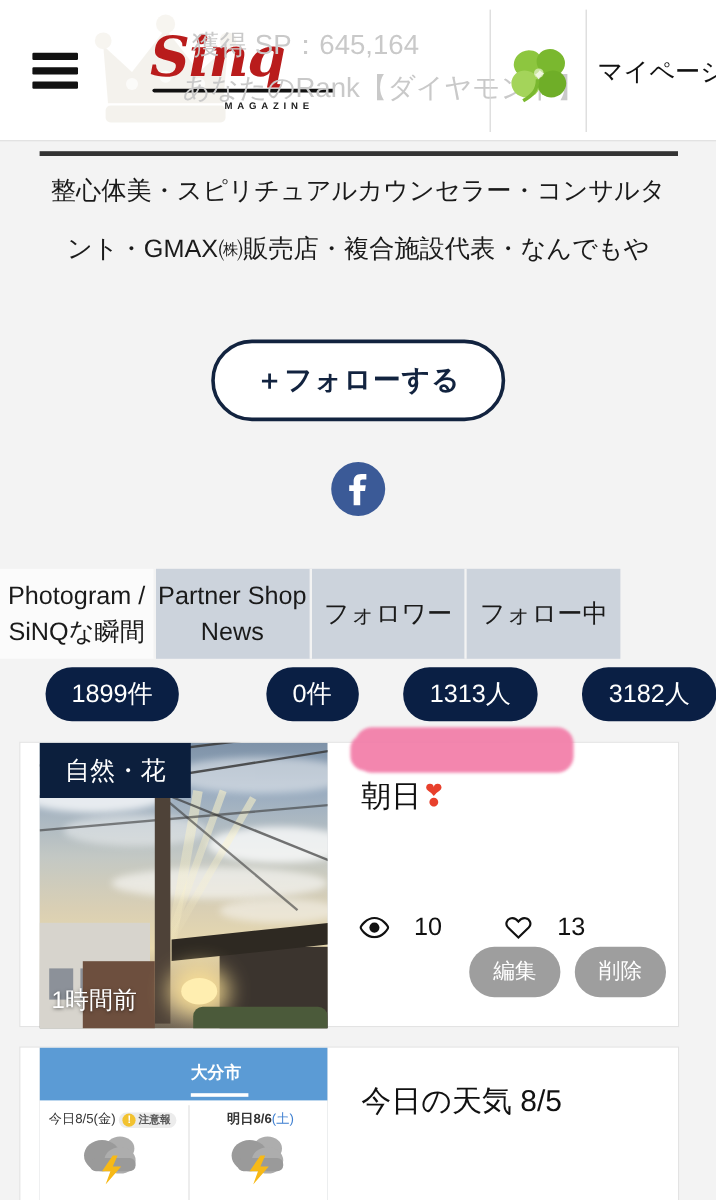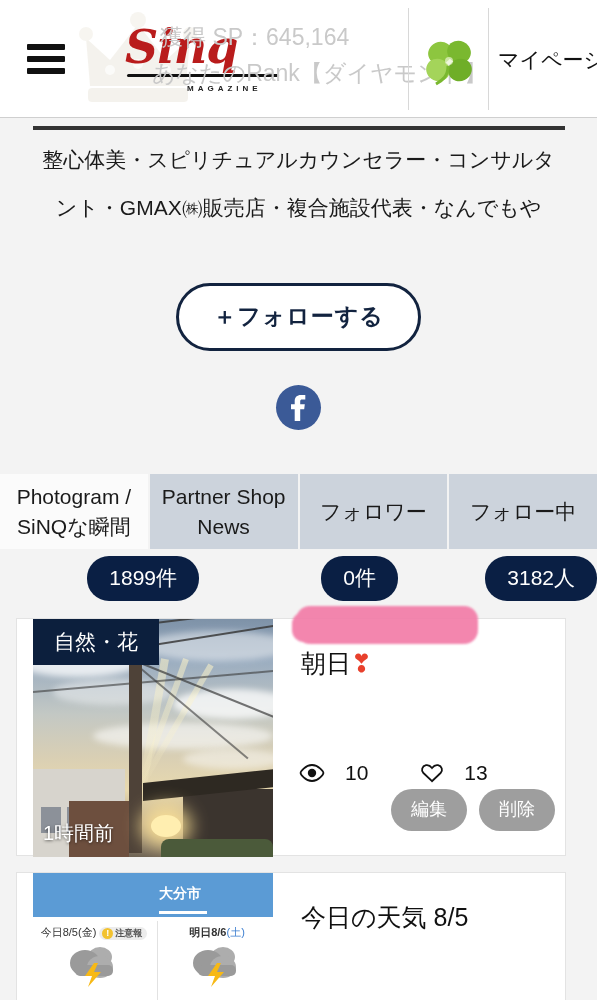--- a/index.html
+++ b/index.html
@@ -63,21 +63,21 @@
     background:#fff;cursor:pointer;letter-spacing:1px;
   }
   .sns-wrap{position:absolute;left:0;top:385px;width:597px;text-align:center;}
   .fb{
     display:inline-block;width:45px;height:45px;border-radius:50%;background:#3b5a97;
     position:relative;cursor:pointer;vertical-align:top;
   }
   .fb svg{position:absolute;left:0;top:0;}
 
   
-  .tabs{position:absolute;left:0;top:474px;width:597px;height:75px;display:flex;}
+  .tabs{position:absolute;left:0;top:474px;width:517px;height:75px;display:flex;}
   .tab{
     flex:1 1 0;background:#ccd3dc;border-right:2px solid #f3f3f3;
     display:flex;align-items:center;justify-content:center;text-align:center;
     font-size:21px;color:#1a1a1a;line-height:30px;cursor:pointer;
     box-sizing:border-box;padding:0 2px;
   }
   .tab:last-child{border-right:none;}
   .tab.active{background:#fbfbfb;}
 
   .counts{position:absolute;left:0;top:556px;width:597px;height:44px;display:flex;}
@@ -235,20 +235,23 @@
     <div class="tab">フォロワー</div>
     <div class="tab">フォロー中</div>
   </div>
 
   <div class="counts">
     <div class="count-cell">
       <span class="count-pill">1899件</span>
     </div>
     <div class="count-cell">
       <span class="count-pill">0件</span>
+    </div>
+    <div class="count-cell">
+      <span class="count-pill">1313人</span>
     </div>
     <div class="count-cell">
       <span class="count-pill">3182人</span>
     </div>
   </div>
 
   <div class="card card1">
     <div class="card-thumb">
       <div class="sky">
         <div class="cloud" style="left:-20px;top:24px;width:130px;height:34px;"></div>

